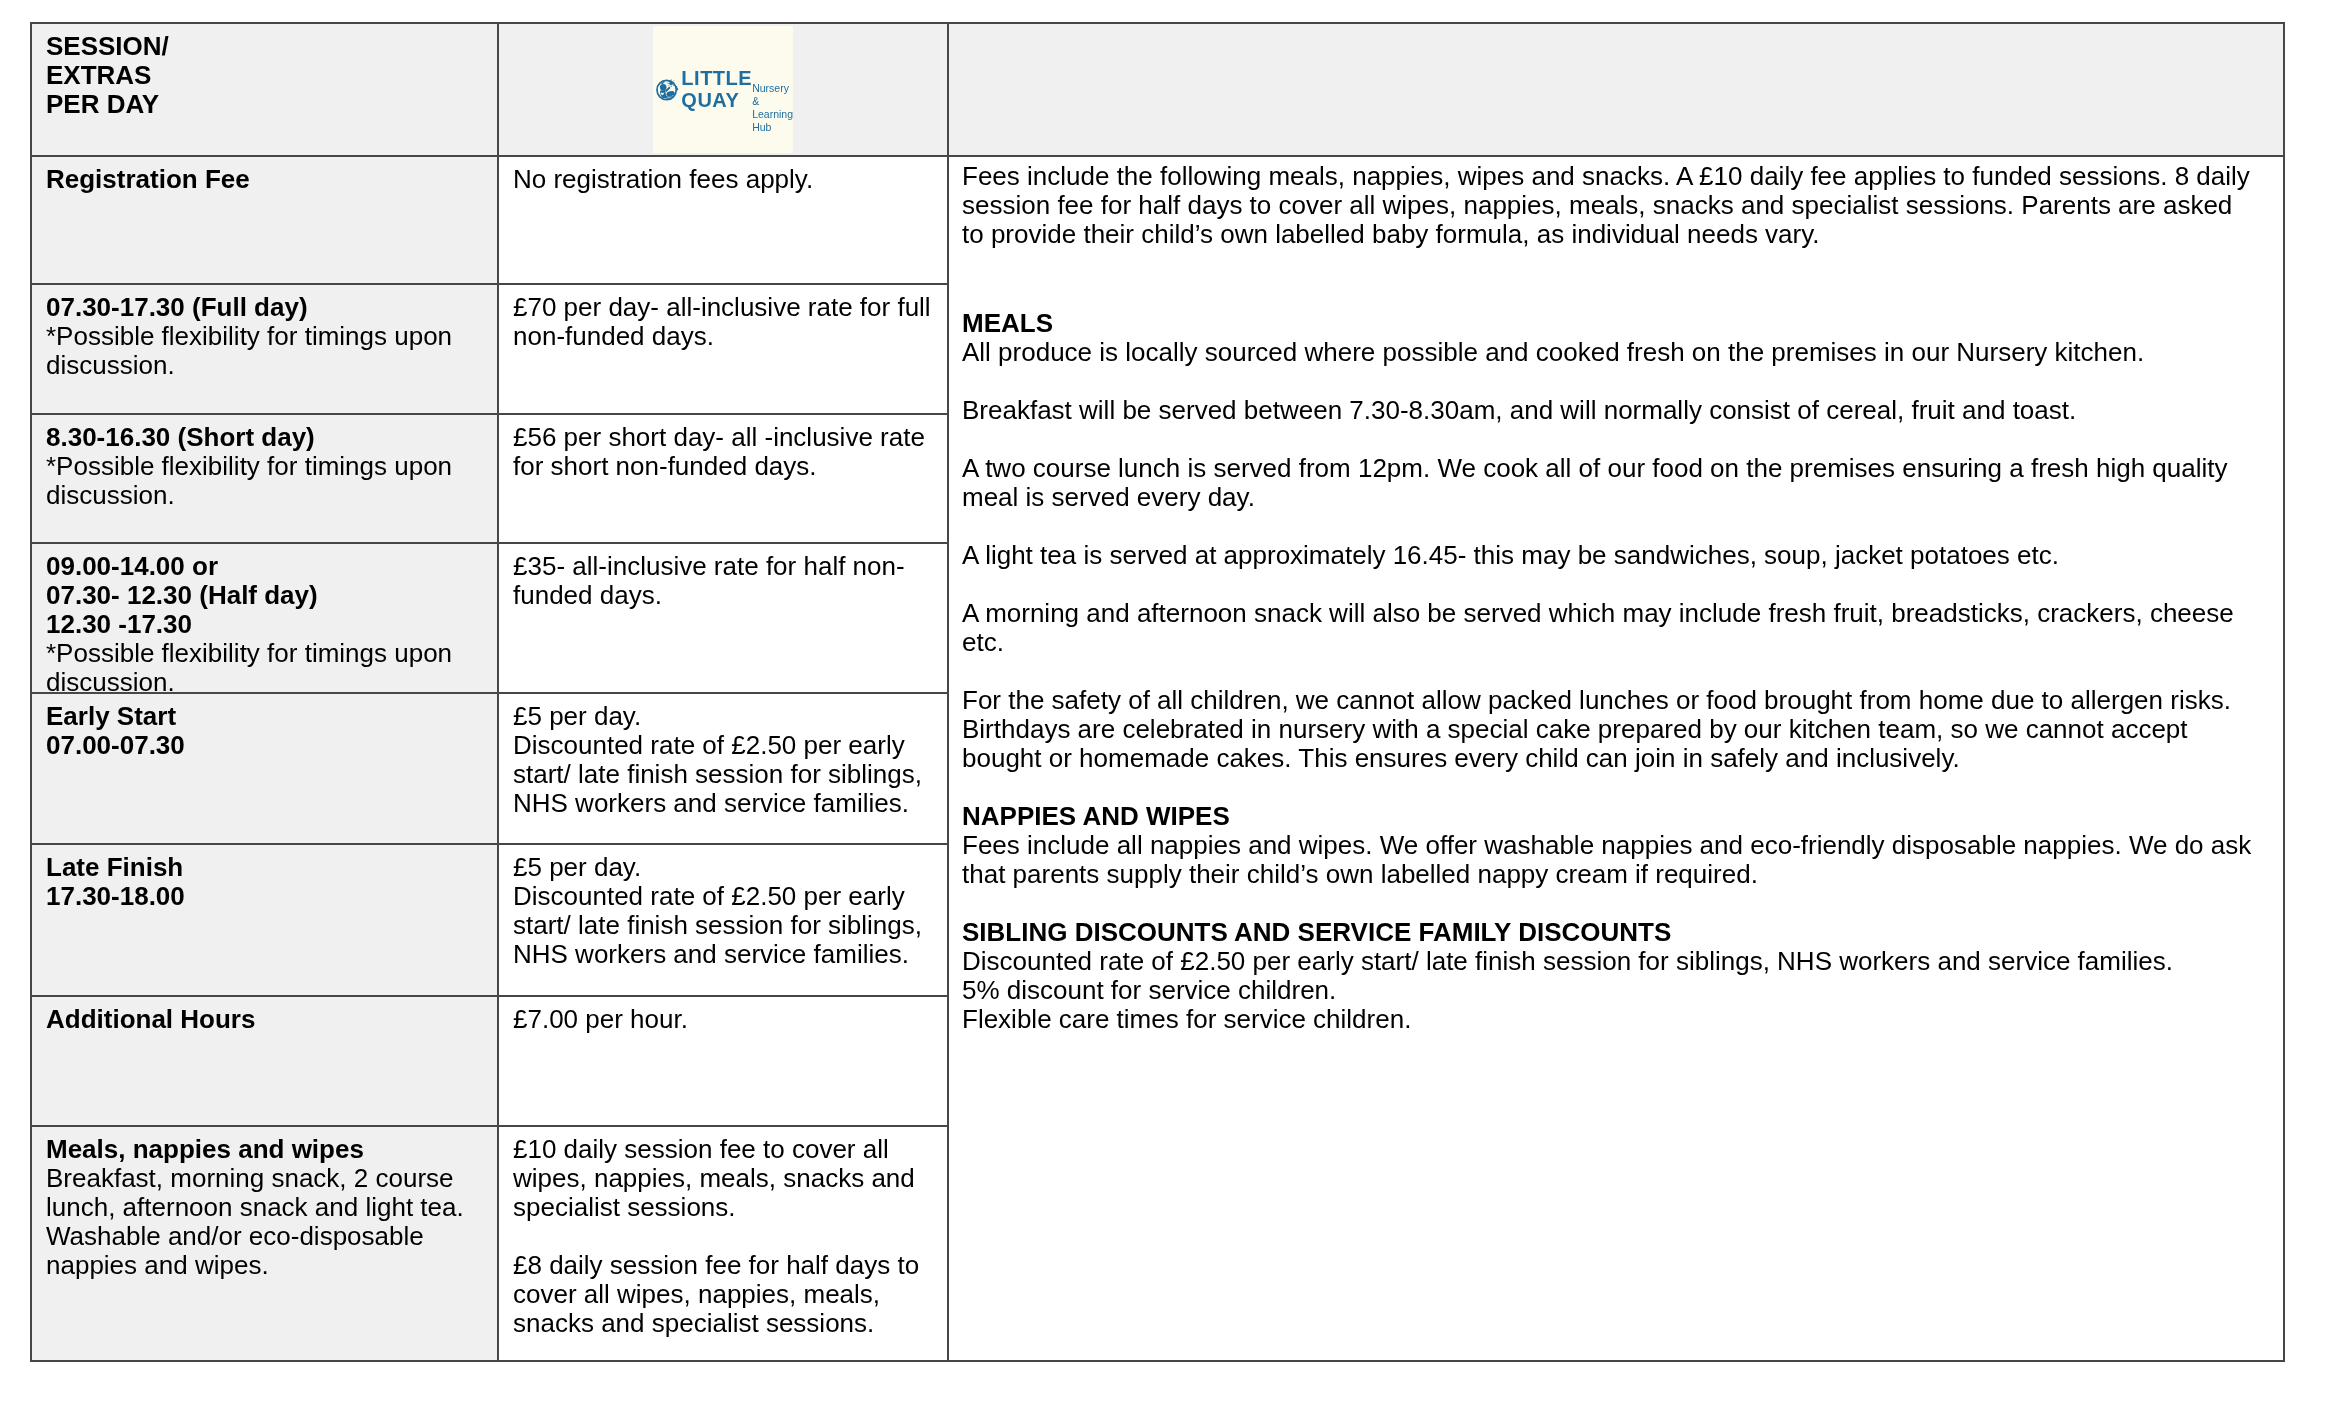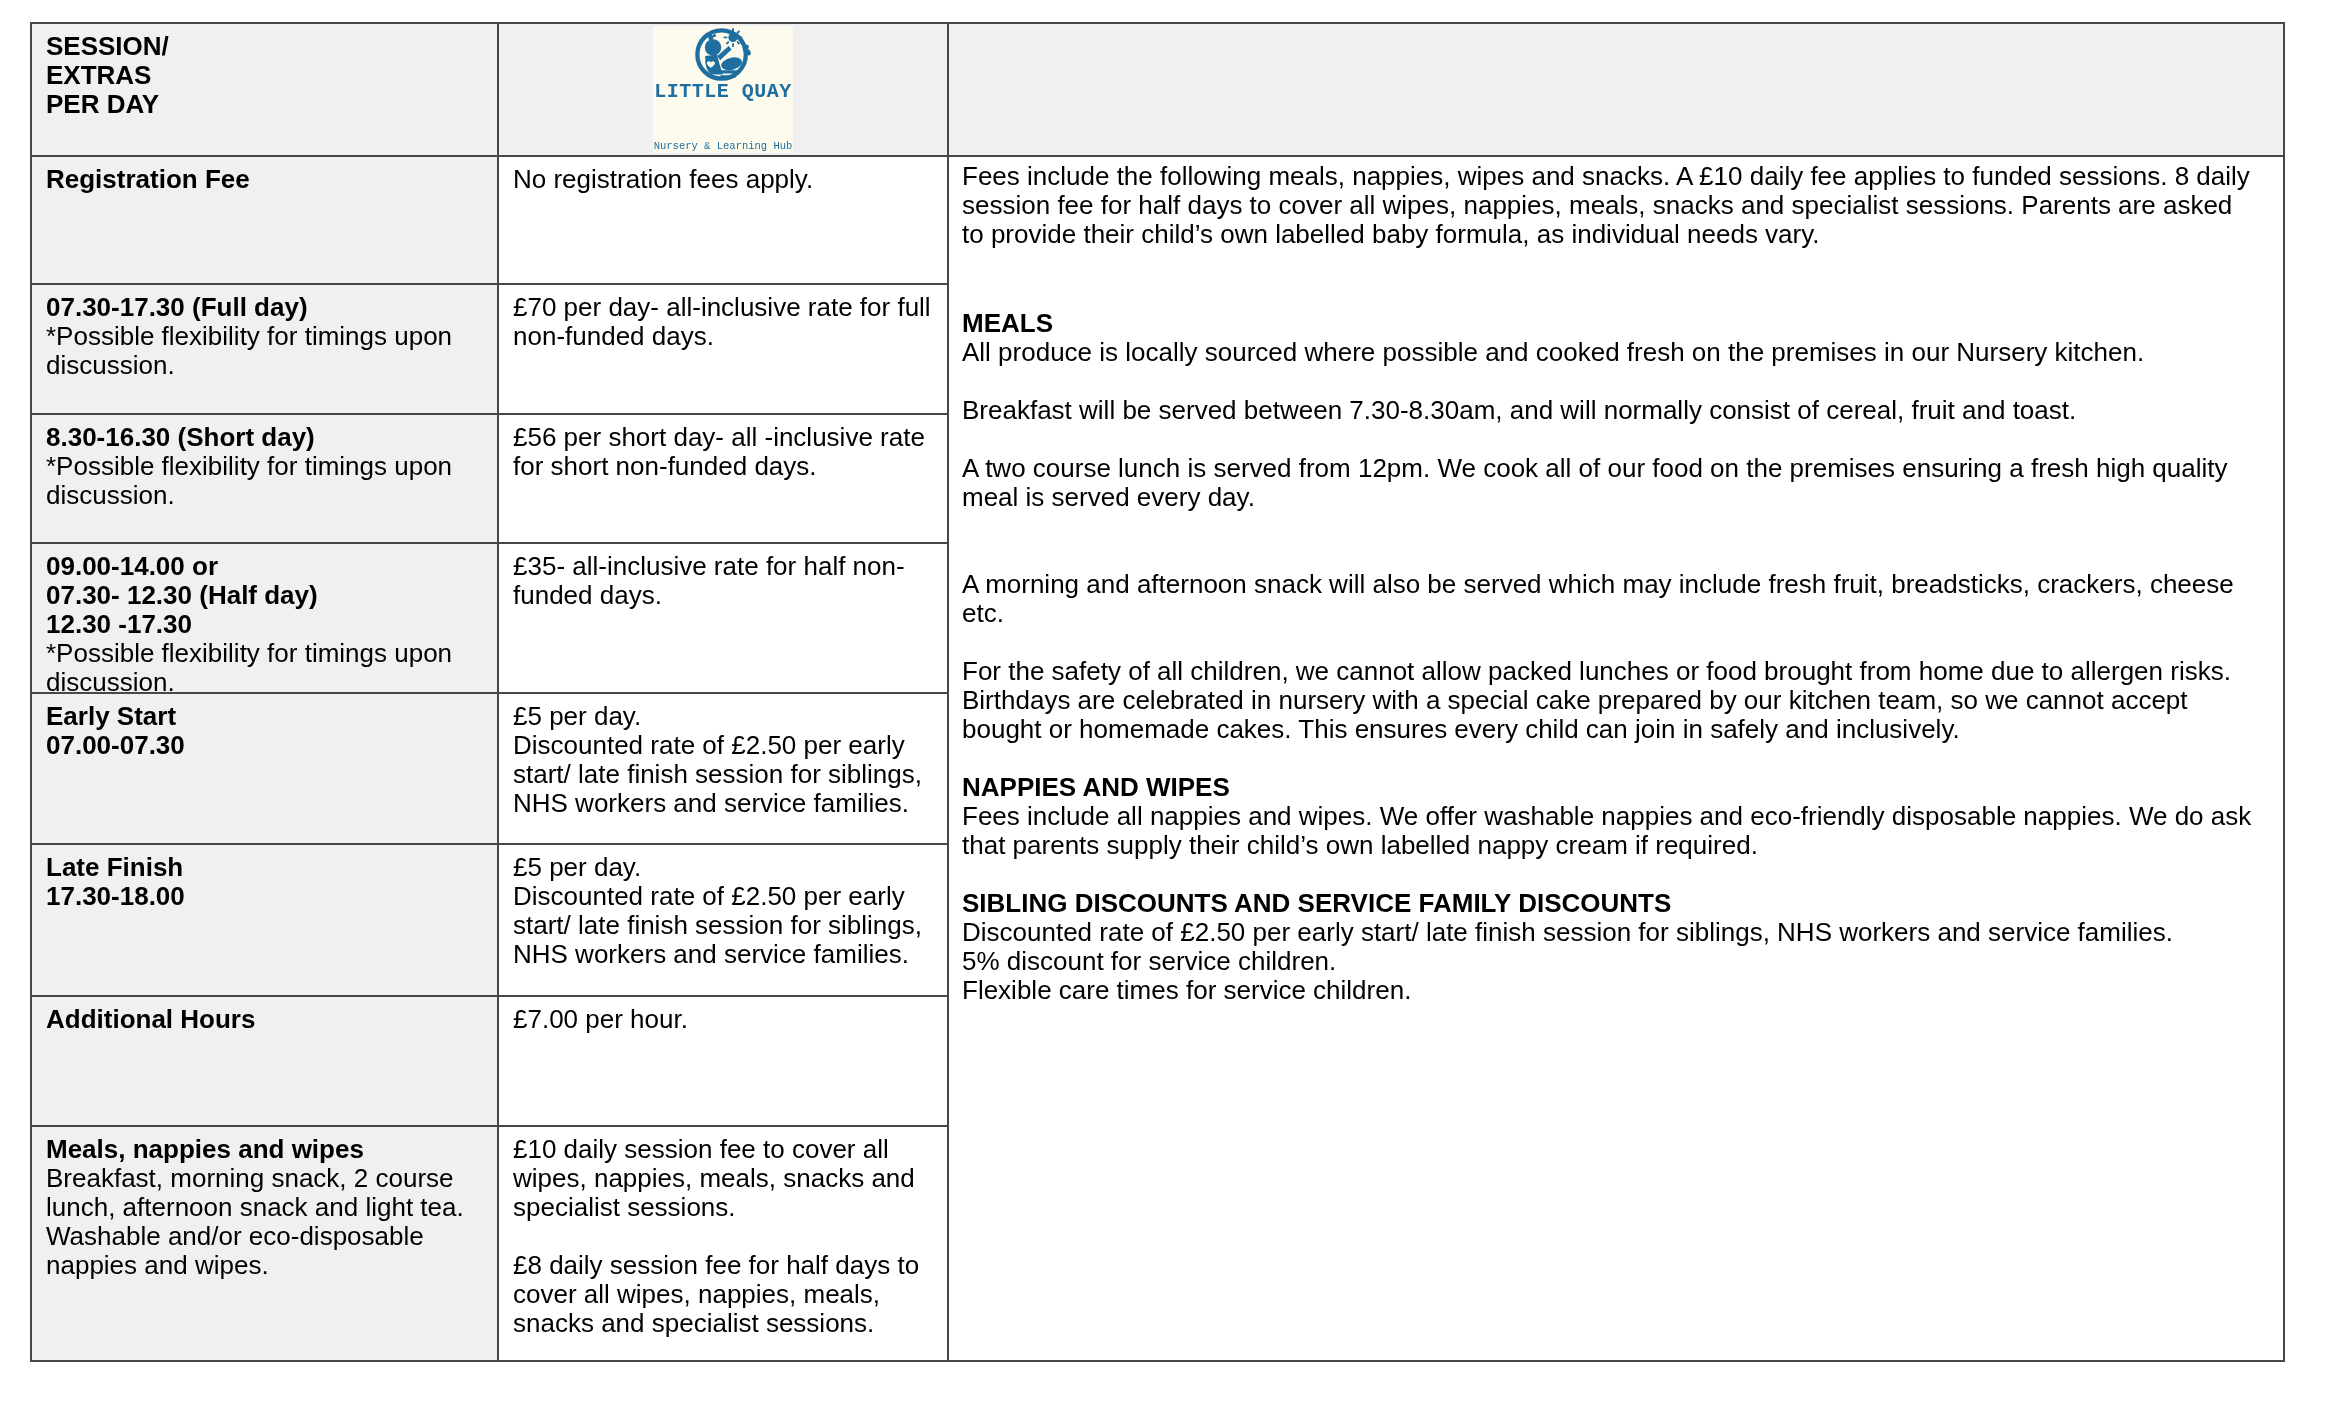--- a/index.html
+++ b/index.html
@@ -31,23 +31,22 @@
   .gray{background:var(--cellgray,#f0f0f0);}
   .no-bb{border-bottom:none;}
   .no-br{border-right:none;}
   .pre{white-space:pre-line;}
   .bold{font-weight:bold;}
   .header-title{font-weight:bold;padding-top:8px;}
   .logo-cell{padding:0;display:flex;justify-content:center;align-items:flex-start;}
   .logo-box{
     margin-top:2px;width:140px;height:127px;
     background:var(--cream,#fdfbee);
-    display:flex;flex-direction:column;align-items:center;
+    display:flex;flex-direction:row;align-items:center;
     overflow:hidden;
-    font-family:Liberation Mono, monospace;
   }
   .logo-name{font-weight:bold;font-size:20px;letter-spacing:.5px;color:var(--accent,#1e6e9f);line-height:22px;margin-top:-2px;}
   .logo-tagline{font-size:10.5px;color:var(--accent,#1e6e9f);line-height:13px;margin-top:37px;}
   .lg-fill{fill:var(--accent,#1e6e9f);}
   .lg-stroke{stroke:var(--accent,#1e6e9f);fill:none;}
   .lg-cream{fill:var(--cream,#fdfbee);}
   .info-cell{padding:5px 30px 4px 13px;}
   .blank{height:29px;}
   .blank2{height:60px;}
   .para{white-space:pre-line;}
@@ -119,20 +118,21 @@
     <div class="cell no-br no-bb info-cell" style="grid-column:3;grid-row:2/10;">
       <div class="para">Fees include the following meals, nappies, wipes and snacks. A £10 daily fee applies to funded sessions. 8 daily session fee for half days to cover all wipes, nappies, meals, snacks and specialist sessions. Parents are asked to provide their child’s own labelled baby formula, as individual needs vary.</div>
       <div class="blank2"></div>
       <div class="bold">MEALS</div>
       <div class="para">All produce is locally sourced where possible and cooked fresh on the premises in our Nursery kitchen.</div>
       <div class="blank"></div>
       <div class="para">Breakfast will be served between 7.30-8.30am, and will normally consist of cereal, fruit and toast.</div>
       <div class="blank"></div>
       <div class="para">A two course lunch is served from 12pm. We cook all of our food on the premises ensuring a fresh high quality meal is served every day.</div>
       <div class="blank"></div>
+      <div class="para">A light tea is served at approximately 16.45- this may be sandwiches, soup, jacket potatoes etc.</div>
       <div class="blank"></div>
       <div class="para">A morning and afternoon snack will also be served which may include fresh fruit, breadsticks, crackers, cheese etc.</div>
       <div class="blank"></div>
       <div class="para">For the safety of all children, we cannot allow packed lunches or food brought from home due to allergen risks. Birthdays are celebrated in nursery with a special cake prepared by our kitchen team, so we cannot accept bought or homemade cakes. This ensures every child can join in safely and inclusively.</div>
       <div class="blank"></div>
       <div class="bold">NAPPIES AND WIPES</div>
       <div class="para">Fees include all nappies and wipes. We offer washable nappies and eco-friendly disposable nappies. We do ask that parents supply their child’s own labelled nappy cream if required.</div>
       <div class="blank"></div>
       <div class="bold">SIBLING DISCOUNTS AND SERVICE FAMILY DISCOUNTS</div>
       <div class="para">Discounted rate of £2.50 per early start/ late finish session for siblings, NHS workers and service families.

